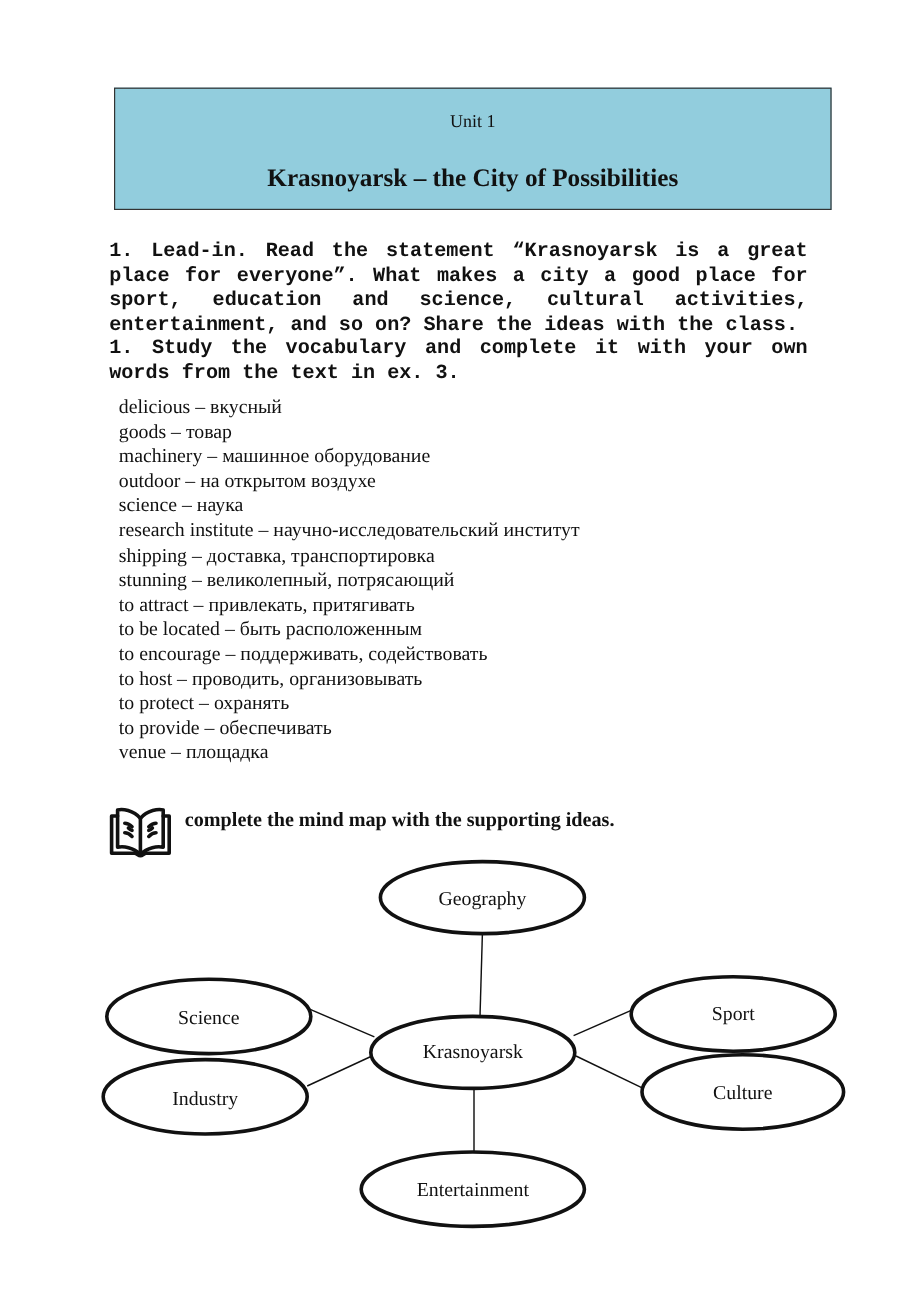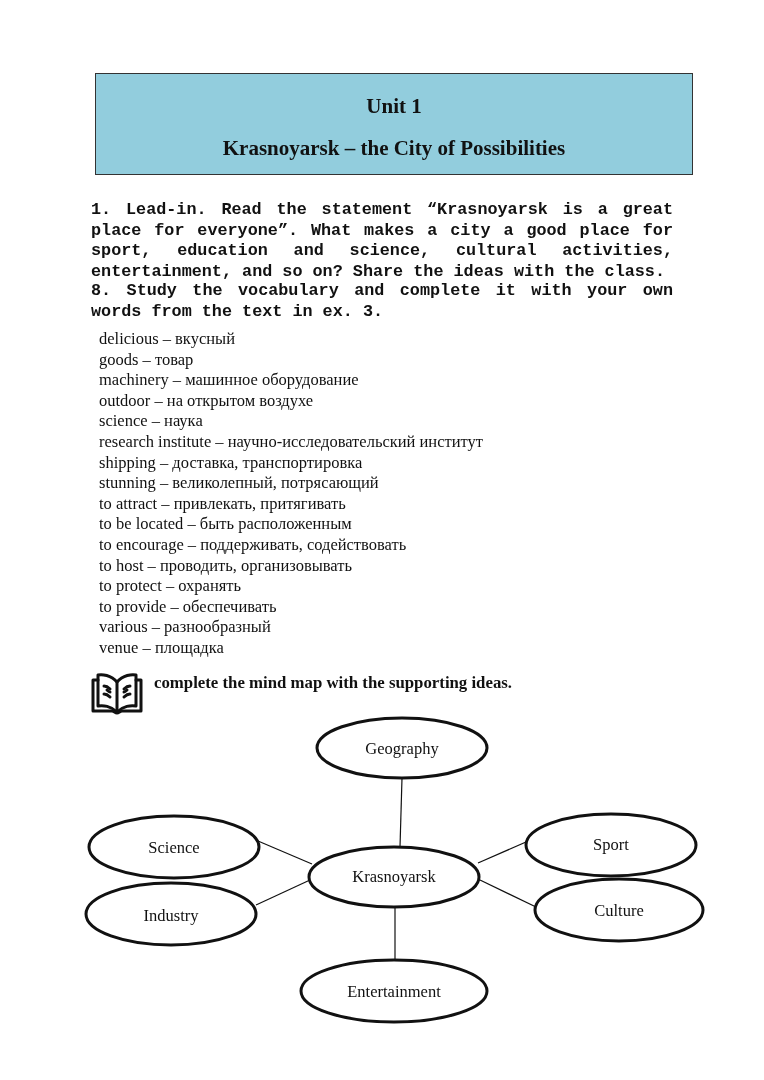--- a/index.html
+++ b/index.html
@@ -1,21 +1,21 @@
 <!DOCTYPE html>
 <html><head>
 <meta charset="utf-8">
 <style>
   html, body { margin: 0; padding: 0; background: #ffffff; }
   body { width: 764px; height: 1080px; position: relative; overflow: hidden;
          font-family: "Liberation Serif", "DejaVu Serif", serif; color: #111; }
   .title-box { position: absolute; left: 95px; top: 73px; width: 598px; height: 102px;
                background: #92cddd; border: 1.5px solid #333; box-sizing: border-box; }
   .title-box .unit { position: absolute; left: 0; right: 0; top: 20px; text-align: center;
-                     font-weight: bold; font-size: 21px; }
+                     font-weight: normal; font-size: 15px; }
   .title-box .subtitle { position: absolute; left: 0; right: 0; top: 62px; text-align: center;
                          font-weight: bold; font-size: 21px; }
   .task { position: absolute; left: 91px; width: 582px; font-weight: bold; font-size: 16.8px;
           line-height: 20.5px; text-align: justify; font-family: Liberation Mono, monospace; }
   .task1 { top: 200px; }
   .task2 { top: 281px; }
   .vocab { position: absolute; left: 91px; top: 321px; font-size: 16.5px; line-height: 20.6px; margin: 8px; padding: 0; list-style: none; }
   .vocab li { white-space: nowrap; }
   .task3 { position: absolute; left: 154px; top: 673px; width: 519px; font-weight: bold;
            font-size: 16.8px; line-height: 20.5px; text-align: justify; }
@@ -26,38 +26,37 @@
 </style>
 </head>
 <body>
 
 <div class="title-box">
   <div class="unit">Unit 1</div>
   <div class="subtitle">Krasnoyarsk – the City of Possibilities</div>
 </div>
 
 <div class="task task1">1. Lead-in. Read the statement “Krasnoyarsk is a great place for everyone”. What makes a city a good place for sport, education and science, cultural activities, entertainment, and so on? Share the ideas with the class.</div>
-<div class="task task2">8. Study the vocabulary and complete it with your own words from the text in ex. 3.</div>
+<div class="task task2">1. Study the vocabulary and complete it with your own words from the text in ex. 3.</div>
 
 <ul class="vocab">
   <li>delicious – вкусный</li>
   <li>goods – товар</li>
   <li>machinery – машинное оборудование</li>
   <li>outdoor – на открытом воздухе</li>
   <li>science – наука</li>
   <li>research institute – научно-исследовательский институт</li>
   <li>shipping – доставка, транспортировка</li>
   <li>stunning – великолепный, потрясающий</li>
   <li>to attract – привлекать, притягивать</li>
   <li>to be located – быть расположенным</li>
   <li>to encourage – поддерживать, содействовать</li>
   <li>to host – проводить, организовывать</li>
   <li>to protect – охранять</li>
   <li>to provide – обеспечивать</li>
-  <li>various – разнообразный</li>
   <li>venue – площадка</li>
 </ul>
 
 <svg class="book-icon" viewBox="0 0 54 46">
   <g fill="none" stroke="#111" stroke-width="3" stroke-linejoin="round" stroke-linecap="round">
     <path d="M27 12 C21 5 12 4 8 5 L8 36 C13 35 21 36 27 42 C33 36 41 35 46 36 L46 5 C42 4 33 5 27 12 Z"></path>
     <path d="M27 12 L27 42"></path>
     <path d="M8 10 L3 10 L3 41 L22 41 C24 41 25 43 27 43 C29 43 30 41 32 41 L51 41 L51 10 L46 10"></path>
     <path d="M14 16 C16 16 18 17 20 19"></path>
     <path d="M14 24 C16 24 18 25 20 27"></path>

